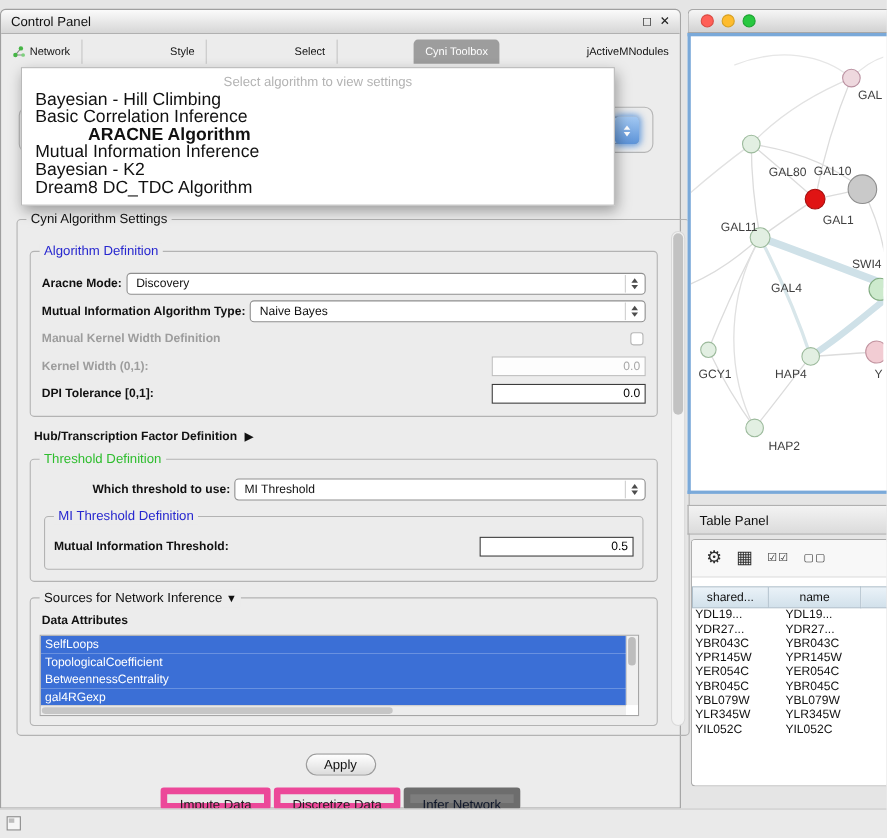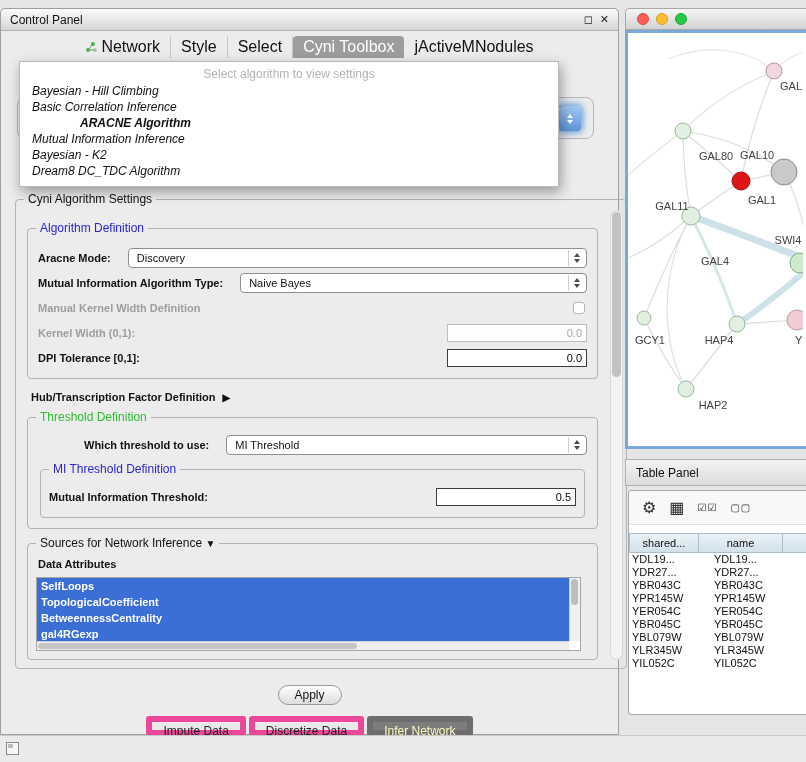--- a/index.html
+++ b/index.html
@@ -11,91 +11,91 @@
     font-size: 11px; color: #111;
   }
   
   .cp-window { position:absolute; left:0; top:8px; width:619px; height:727px;
     background:#ececec; border:1px solid #9f9f9f; border-radius:5px 5px 0 0; }
   .cp-titlebar { height:22px; background:linear-gradient(#fbfbfb,#d6d6d6);
     border-bottom:1px solid #b0b0b0; border-radius:5px 5px 0 0;
     display:flex; align-items:center; padding:0 9px; font-size:12px; }
   .cp-title { flex:1; }
   .win-ctl { margin-left:7px; font-size:11px; color:#222; cursor:default; }
-  .cp-tabs { display:flex; justify-content:center; align-items:flex-end; height:27px; padding-top:3px; font-size:16px; }
+  .cp-tabs { display:flex; justify-content:space-between; align-items:flex-end; height:27px; padding-top:3px; font-size:10px; }
   .cp-tab { display:flex; align-items:center; gap:4px; padding:4px 10px; border-right:1px solid #c6c6c6; height:22px; }
   .cp-tab:last-child { border-right:none; }
   .cp-tab.active { background:#9d9d9d; color:#fff; border-radius:4px 4px 0 0; border-right:none; }
   
   .algo-group { position:absolute; left:16px; top:88px; width:577px; height:42px;
     border:1px solid #b5b5b5; border-radius:8px; z-index:5; background:#ececec; }
   .algo-combo { position:absolute; left:10px; right:12px; top:8px; height:25px;
     background:#fff; border:1px solid #979797; border-radius:4px; }
   .algo-combo-arrows { position:absolute; right:-1px; top:-1px; width:22px; height:25px;
     background:linear-gradient(#a3c8f2,#5c93d8); border-radius:4px;
     box-shadow:0 0 6px 2px rgba(92,150,220,.9);
     display:flex; flex-direction:column; align-items:center; justify-content:center; gap:2px; }
   .tri-up-w { width:0;height:0;border-left:3px solid transparent;border-right:3px solid transparent;border-bottom:4px solid #fff; }
   .tri-down-w { width:0;height:0;border-left:3px solid transparent;border-right:3px solid transparent;border-top:4px solid #fff; }
   
   .algo-popup { position:absolute; left:18px; top:52px; width:540px; z-index:30;
     background:#fff; border:1px solid #b9b9b9; box-shadow:2px 5px 12px rgba(0,0,0,.35);
     padding:3px 0 7px; }
   .algo-ph { text-align:center; color:#b3b3b3; font-size:12px; height:18px; line-height:18px; }
-  .algo-item { font-size:12px; height:16px; line-height:16px; padding-left:12px;font-style:italic; }
+  .algo-item { font-size:16px; height:16px; line-height:16px; padding-left:12px; }
   .algo-item.selected { font-weight:bold;margin-left:48px; }
   
   .fieldset { position:relative; border:1px solid #b3b3b3; border-radius:4px; }
   .legend { position:absolute; top:-8px; left:8px; background:#ececec; padding:0 4px;
     font-size:12px; line-height:15px; white-space:nowrap; }
   .legend.blue { color:#2727cf; }
   .legend.green { color:#2ebd2e; }
   .settings-group { position:absolute; left:14px; top:190px; width:612px; height:470px; }
   .v-scrollbar { position:absolute; right:3px; top:10px; bottom:8px; width:13px;
     background:#f3f3f3; border:1px solid #d9d9d9; border-radius:7px; }
   .v-thumb { position:absolute; top:1px; left:1px; right:1px; height:165px; background:#c2c2c2; border-radius:6px; }
   .settings-content { position:absolute; left:11px; top:12px; right:28px; bottom:6px; }
   .pad { padding:16px 10px 8px; }
   .form-row { display:flex; align-items:center; height:25px; }
   .form-label { font-weight:bold; white-space:nowrap; }
   .form-label.disabled { color:#9d9d9d; }
   .spacer { flex:1; }
-  .combo { flex:1; margin-left:17px; height:20px; background:#fff; border:1px solid #8f8f8f;
+  .combo { flex:1; margin-left:4px; height:20px; background:#fff; border:1px solid #8f8f8f;
     border-radius:4px; display:flex; align-items:center; position:relative; padding-left:8px; }
   .combo-text { flex:1; }
   .combo-arrows { position:absolute; right:1px; top:1px; bottom:1px; width:17px;
     border-left:1px solid #cfcfcf; display:flex; flex-direction:column; align-items:center; justify-content:center; gap:2px; }
   .tri-up { width:0;height:0;border-left:3px solid transparent;border-right:3px solid transparent;border-bottom:4px solid #4c4c4c; }
   .tri-down { width:0;height:0;border-left:3px solid transparent;border-right:3px solid transparent;border-top:4px solid #4c4c4c; }
   .text-input { width:140px; height:18px; font-family:inherit; font-size:11px; text-align:right;
     padding:0 4px; border:1px solid #3c3c3c; background:#fff; color:#000; }
   .text-input.disabled { border:1px solid #bdbdbd; color:#a8a8a8; background:#fdfdfd; }
   .checkbox { width:12px; height:12px; border:1px solid #b6b6b6; border-radius:3px; background:#fff; margin-right:2px; }
   .hub-row { display:flex; align-items:center; gap:7px; margin:12px 0 4px 4px; font-weight:bold; }
   .arrow-glyph { font-size:10px; }
   .threshold-group { margin-top:14px; padding:14px 10px 8px; }
   .which-row .form-label { margin-left:46px; }
   .mi-subgroup { margin:12px 2px 2px; padding:14px 8px 8px; }
   .sources-group { margin-top:14px; padding:12px 8px 8px; }
   .attr-title { font-weight:bold; margin:2px 0 7px 2px; }
   .attr-list { position:relative; height:74px; border:1px solid #a6a6a6; background:#fff;
-    margin-right:8px; overflow:hidden;font-weight:bold; }
+    margin-right:8px; overflow:hidden; }
   .attr-items { position:absolute; left:0; top:0; right:11px; }
   .attr-item { height:16px; line-height:16px; background:#3b6fd6; color:#fff; padding-left:4px; white-space:nowrap; }
   .attr-vscroll { position:absolute; right:0; top:0; bottom:9px; width:11px; background:#f0f0f0; border-left:1px solid #cfcfcf; }
   .attr-vthumb { position:absolute; top:1px; left:1px; width:7px; height:26px; background:#bdbdbd; border-radius:4px; }
   .attr-hscroll { position:absolute; left:0; right:11px; bottom:0; height:9px; background:#ededed; border-top:1px solid #cfcfcf; }
   .attr-hthumb { position:absolute; left:1px; top:1px; height:6px; width:60%; background:#c6c6c6; border-radius:3px; }
   .apply-btn { position:absolute; top:676px; left:50%; transform:translateX(-50%);
     height:20px; line-height:18px; padding:0 16px; font-size:12px; text-align:center;
     background:linear-gradient(#ffffff,#dcdcdc); border:1px solid #9a9a9a; border-radius:10px; }
   .bottom-tabs { position:absolute; left:0; right:0; top:707px; display:flex; justify-content:center; gap:3px; }
   .btab { height:20px; line-height:18px; padding:0 11px; font-size:12px;
     background:#e9e9e9; border:6px solid #ec4899; border-radius:3px; color:#222; }
-  .btab.active { background:#7d7d7d; color:#fef9c3; border-color:#6d6d6d; }
+  .btab.active { background:#7d7d7d; color:#0f172a; border-color:#6d6d6d; }
   
   .net-window { position:absolute; left:625px; top:8px; width:205px; height:441px; }
   .net-titlebar { height:22px; background:linear-gradient(#f6f6f6,#d2d2d2);
     border:1px solid #a8a8a8; border-right:none; border-radius:5px 0 0 0;
     display:flex; align-items:center; gap:7px; padding-left:11px; }
   .light { width:12px; height:12px; border-radius:50%; }
   .light.red { background:#ff5f57; border:1px solid #d94c44; }
   .light.yellow { background:#febc2e; border:1px solid #d6a023; }
   .light.green { background:#28c840; border:1px solid #1ea433; }
   .net-frame { position:absolute; left:0; top:22px; right:0; bottom:0; background:#fff;

